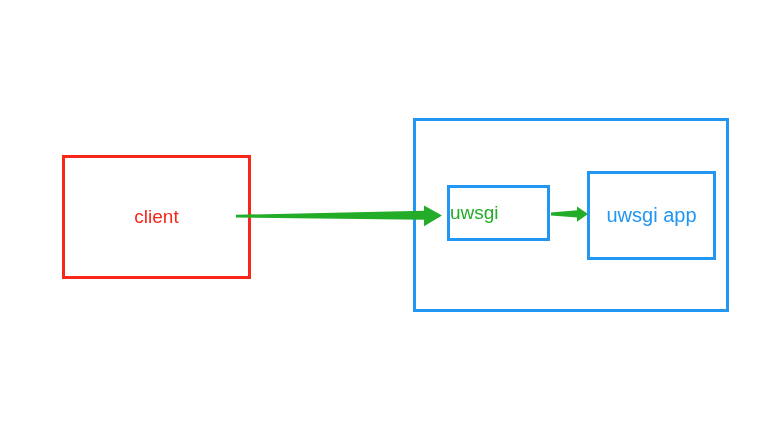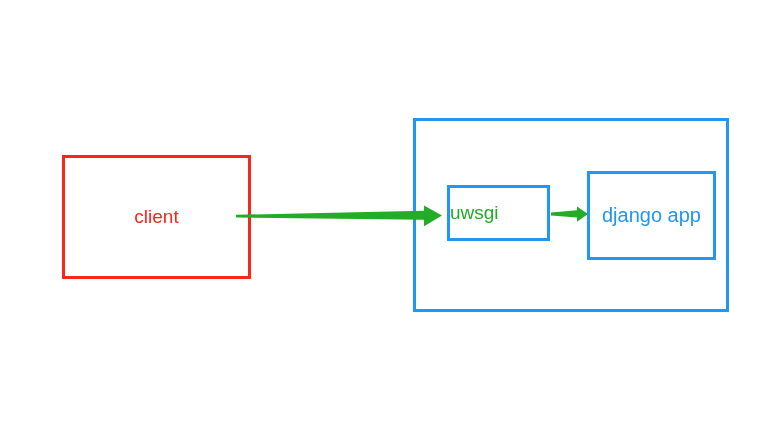--- a/index.html
+++ b/index.html
@@ -76,21 +76,21 @@
 
   <div class="node" id="client-box">
     <span class="label">client</span>
   </div>
 
   <div class="node" id="uwsgi-box">
     <span class="label">uwsgi</span>
   </div>
 
   <div class="node" id="django-box">
-    <span class="label">django app</span>
+    <span class="label">uwsgi app</span>
   </div>
 
   <svg id="arrow-layer" viewBox="0 0 768 431" xmlns="http://www.w3.org/2000/svg">
 
     <polygon class="arrow" points="236,214.8 424,210.8 424,205.5 442,215.6 424,226.2 424,219.8 236,217.4"></polygon>
 
     <polygon class="arrow" points="551,212.6 577,210.2 577,206.4 588,214.0 577,221.8 577,217.6 551,215.4"></polygon>
   </svg>
 
 </div>

